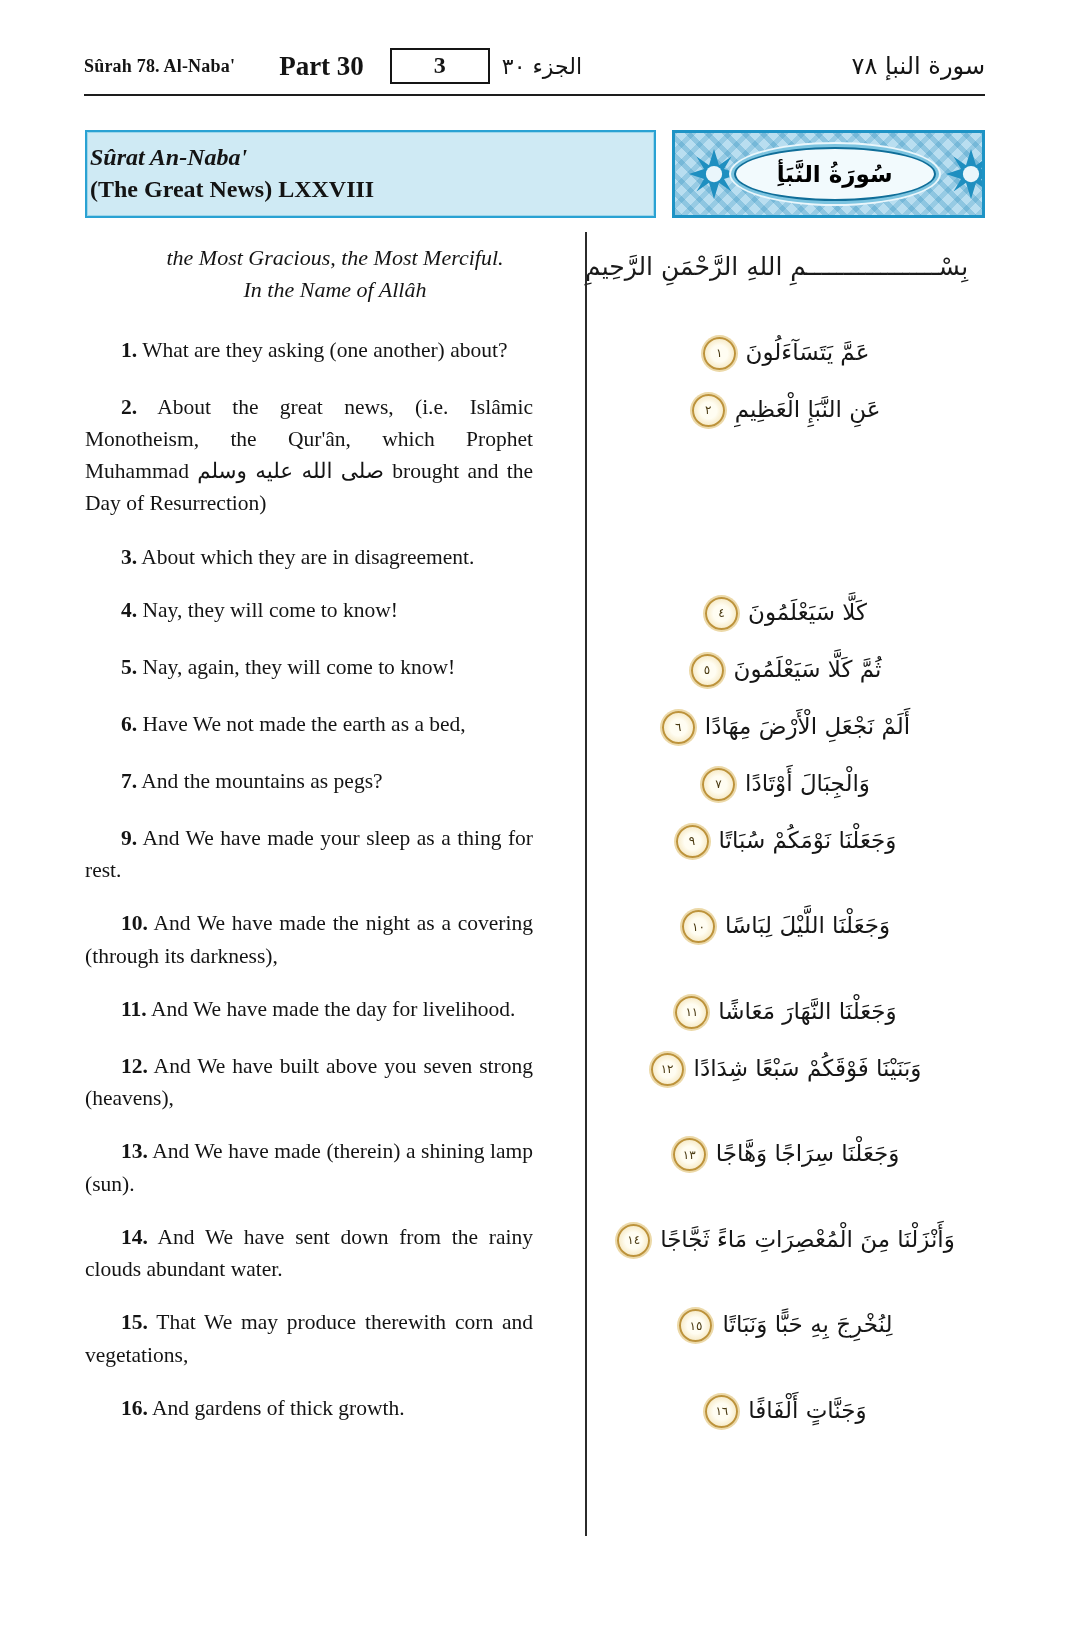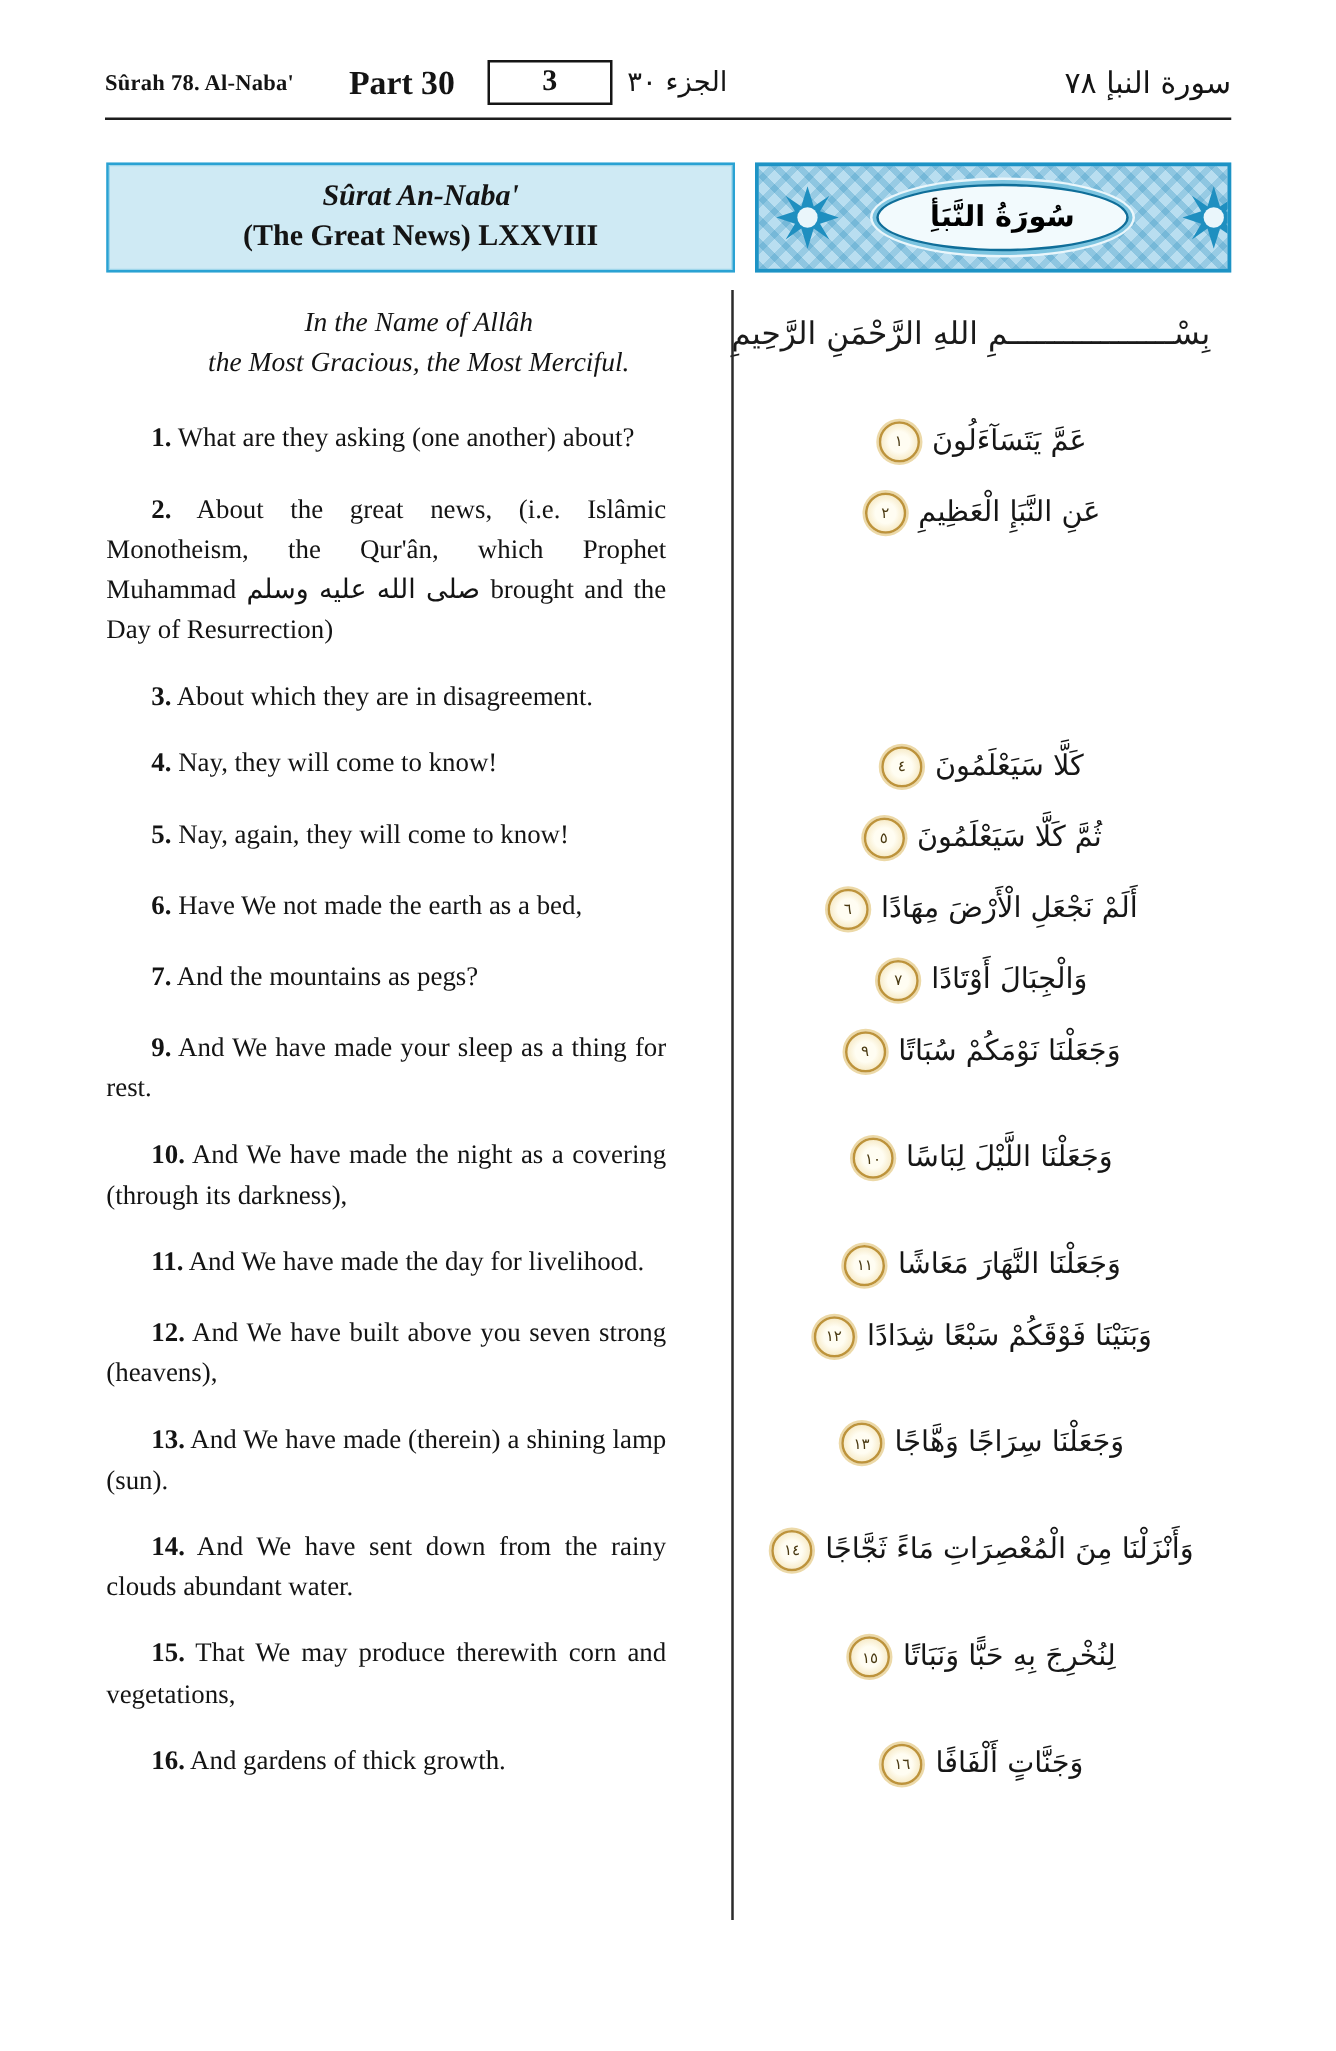--- a/index.html
+++ b/index.html
@@ -21,24 +21,24 @@
   .h-pagebox {
     margin-left:26px; border:2px solid #151515;
     padding:2px 42px 4px; font-weight:bold; font-size:24px; line-height:1.1;
   }
   .h-juz     { font-size:22px; margin-left:12px; }
   .h-surah-ar{ font-size:24px; margin-left:auto; }
 
   
   .title-row { margin:34px 84px 0 85px; display:flex; gap:16px; }
   .title-box {
-    width:503px; box-sizing:border-box;
+    width:571px; box-sizing:border-box;
     background:#cfeaf4; border:2px solid #2aa2d3;
     box-shadow:0 0 0 1px #9ed6ea inset;
-    text-align:center; padding:10px 3px 11px;
+    padding:10px 3px 11px;
   }
   .tb1 { font-size:24px; font-weight:bold; font-style:italic; line-height:1.3; }
   .tb2 { font-size:24px; font-weight:bold; line-height:1.3; }
 
   .banner {
     flex:1; position:relative; border:3px solid #1d93c5; box-sizing:border-box;
     background:#b9def0;
     background-image:
       repeating-linear-gradient(45deg, rgba(30,135,185,.28) 0 5px, transparent 5px 13px),
       repeating-linear-gradient(-45deg, rgba(30,135,185,.22) 0 5px, transparent 5px 13px);
@@ -117,22 +117,22 @@
       <circle cx="20" cy="20" r="6.5" fill="#eaf6fb"></circle>
     </svg>
     <div class="cartouche">
       <span class="ar-text" dir="rtl" lang="ar">سُورَةُ النَّبَأِ</span>
     </div>
   </div>
 </div>
 
 <div class="basmala-row">
   <div class="bas-en">
+    <div>the Most Gracious, the Most Merciful.</div>
     <div>In the Name of Allâh</div>
-    <div>the Most Gracious, the Most Merciful.</div>
   </div>
   <div class="bas-ar ar-text" dir="rtl" lang="ar">بِسْــــــــــــــــــمِ اللهِ الرَّحْمَنِ الرَّحِيمِ</div>
 </div>
 
 <div class="verses" id="verse-list">
   <div class="verse-row">
     <div class="eng">
       <p><span class="vnum">1.</span> <span>What are they asking (one another) about?</span></p>
     </div>
     <div class="arab ar-text" dir="rtl" lang="ar">

